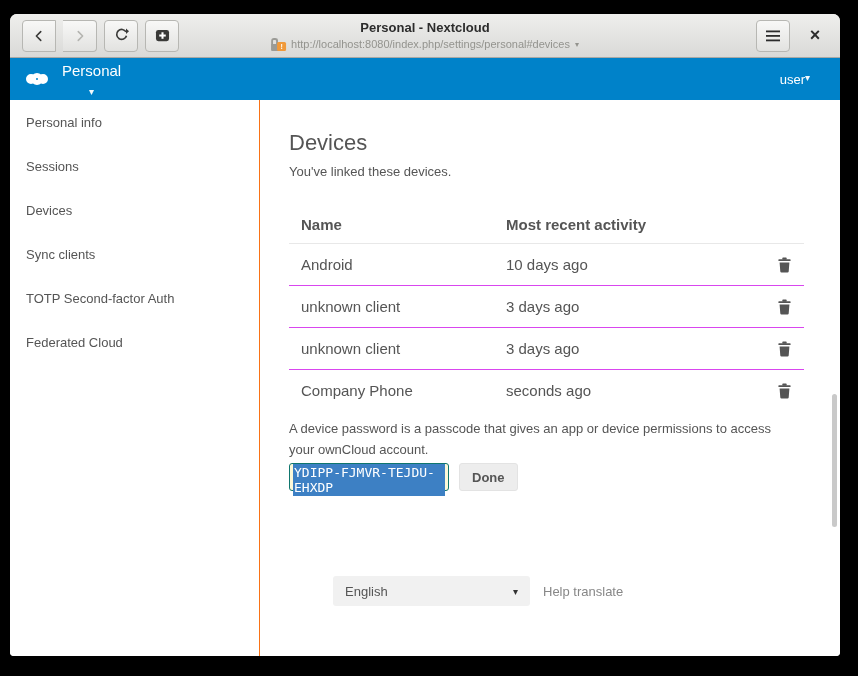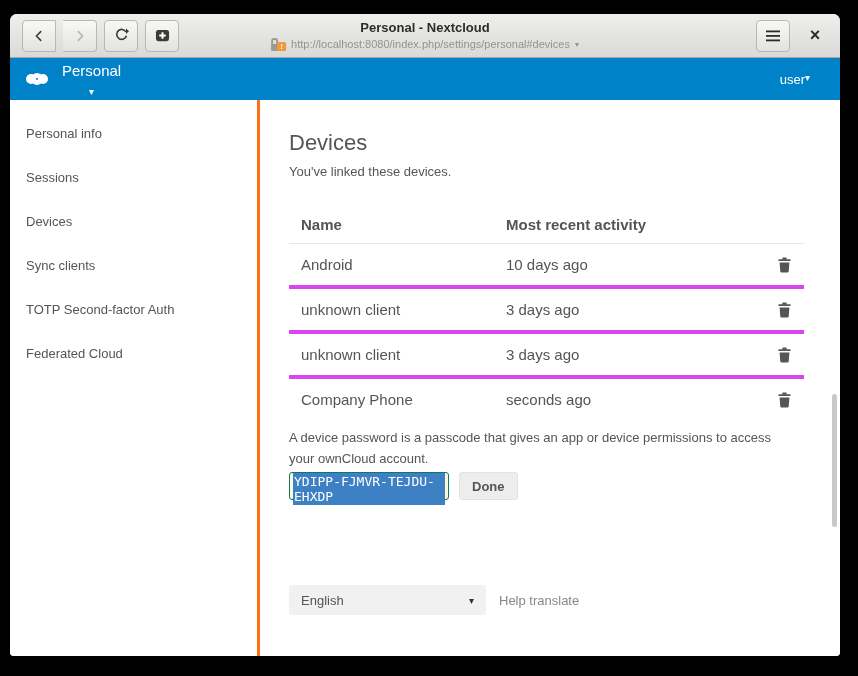--- a/index.html
+++ b/index.html
@@ -46,51 +46,51 @@
   
   .nc-header { height: 42px; flex: 0 0 42px; background: #0082c9; display: flex; align-items: center; padding: 0 16px; }
   .nc-logo { display: flex; align-items: center; margin-right: 14px; }
   .nc-logo .o-side { width: 6px; height: 6px; border: 5px solid #fff; border-radius: 50%; }
   .nc-logo .o-mid { width: 12px; height: 12px; border: 5px solid #fff; border-radius: 50%; margin: 0 -5px; position: relative; z-index: 1; }
   .nc-appmenu { color: #fff; font-size: 15px; display: flex; align-items: center; gap: 7px; flex-direction: column; }
   .nc-caret { font-size: 10px; color: rgba(255,255,255,.95); }
   .nc-user { margin-left: auto; color: #fff; font-size: 13px; display: flex; padding-right: 14px; }
   
   .app-body { flex: 1; display: flex; background: #fff; position: relative; overflow: hidden; }
-  .sidebar { width: 250px; flex: 0 0 250px; border-right: 3px solid #f97316; padding-top: 11px; }
+  .sidebar { width: 250px; flex: 0 0 250px; border-right: 1px solid #f97316; padding-top: 0; }
   .side-item { height: 44px; display: flex; align-items: center; padding-left: 16px; font-size: 13px; color: #555; }
   .main { flex: 1; padding: 30px 0 0 29px; }
   h2.section-title { font-size: 22px; font-weight: normal; color: #555; line-height: 26px; }
   .section-sub { font-size: 13px; color: #555; margin-top: 8px; }
   
   .dev-table { width: 515px; margin-top: 27px; border-collapse: collapse; font-size: 15px; color: #555; }
   .dev-table th { text-align: left; font-weight: bold; padding: 10px 12px; }
   .dev-table td { padding: 12px 12px; }
   .dev-table thead tr { border-bottom: 1px solid #e8e8e8; }
-  .dev-table tbody tr + tr { border-top: 4px solid #d946ef; }
+  .dev-table tbody tr + tr { border-top: 1px solid #d946ef; }
   .col-name { width: 205px; }
   .col-trash { width: 40px; text-align: right; }
   .trash-icon svg { display: block; margin-left: auto; }
   
   .pw-hint { width: 500px; font-size: 13px; color: #555; line-height: 21px; margin-top: 7px; }
   .pw-row { display: flex; align-items: center; margin-top: 3px; }
   .pw-field {
     width: 160px; height: 28px; background: #fcf8d8; border: 1px solid #0f766e;
     border-radius: 3px; display: flex; align-items: flex-start; padding: 0 3px;
     font-family: "DejaVu Sans Mono", monospace; font-size: 13px;
   }
   .pw-selected { background: #3d80c4; color: #fff; padding: 1px 1px; }
   .done-btn {
     margin-left: 10px; height: 28px; padding: 0 12px; background: #ededed;
     border: 1px solid #e3e3e3; border-radius: 3px; font-size: 13px; font-weight: 600;
     color: #555; display: flex; align-items: center; font-family: "Liberation Sans", sans-serif;
   }
   
   .lang-section { margin-top: 85px; }
-  .lang-row { display: flex; align-items: center; margin-top: 13px; }
+  .lang-row { display: flex; align-items: center; margin-top: 13px; margin-left: 44px; }
   .lang-select {
     width: 197px; height: 30px; background: #f1f1f1; border: none; border-radius: 3px;
     display: flex; align-items: center; padding: 0 12px; font-size: 13px; color: #555;
   }
   .lang-select .sel-caret { margin-left: auto; color: #333; font-size: 10px; }
   .help-link { margin-left: 13px; font-size: 13px; color: #878787; }
   
   .scroll-thumb { position: absolute; right: 3px; top: 294px; width: 5px; height: 133px; background: #c9c9c9; border-radius: 3px; }
   svg { display: block; }
 </style>

